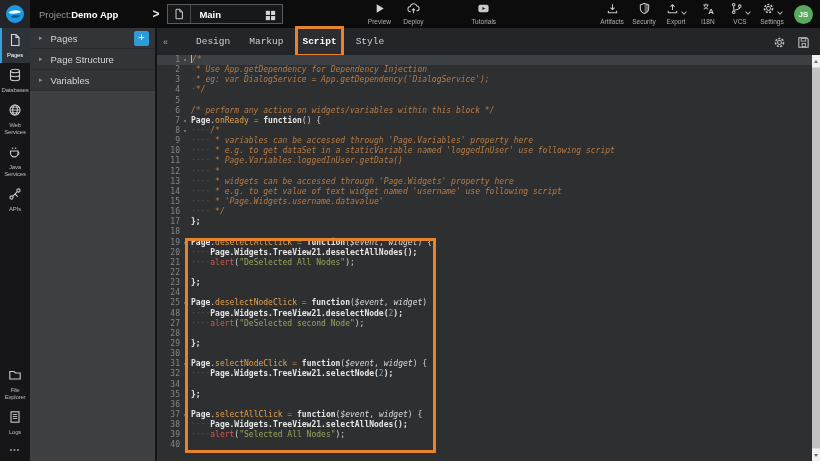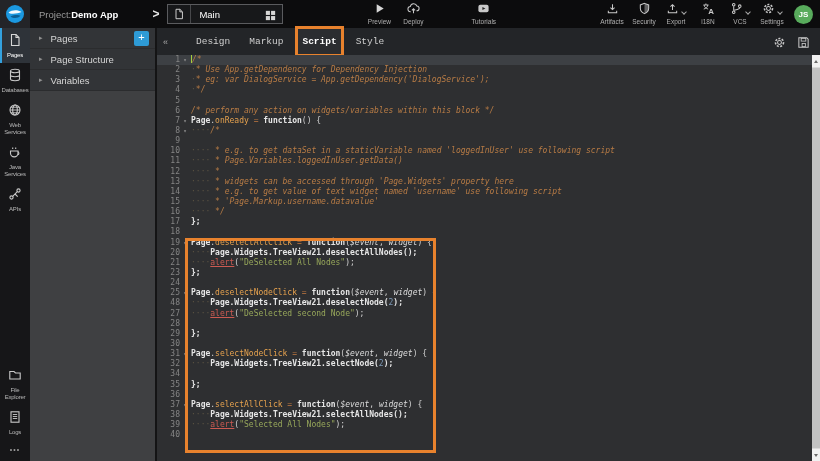--- a/index.html
+++ b/index.html
@@ -12,21 +12,21 @@
   .logo-box { width:30px; height:28px; background:#232428; display:flex; align-items:center; justify-content:center; }
   .logo-box svg { width:20px; height:20px; }
   .project { margin-left:9px; font-size:9.5px; white-space:nowrap; }
   .project .plabel { color:#9a9a9a; }
   .project .pname { color:#ffffff; font-weight:bold; }
   .nav-arrow { margin-left:34px; color:#e8e8e8; font-size:12px; font-weight:bold; }
   .main-tab { margin-left:8px; width:116px; height:20px; border:1px solid #5a5b5e; background:#17181a;
     display:flex; align-items:center; }
   .main-tab .ftab { width:23px; height:100%; border-right:1px solid #47484b; display:flex; align-items:center; justify-content:center; }
   .main-tab .ftab svg { width:12px; height:12px; }
-  .main-tab .mlabel { color:#ffffff; font-weight:normal; font-size:9.5px; margin-left:8px; }
+  .main-tab .mlabel { color:#ffffff; font-weight:bold; font-size:9.5px; margin-left:8px; }
   .main-tab .gicon { margin-left:auto; margin-right:5px; width:13px; height:13px; }
   .tb-item { display:flex; flex-direction:column; align-items:center; min-width:28px; padding:0 2px; cursor:pointer; }
   .tb-icon-row { height:14px; display:flex; align-items:center; }
   .tb-icon-row svg { width:13px; height:13px; }
   .tb-label { font-size:6.5px; color:#b0b0b0; margin-top:1px; white-space:nowrap; }
   .mini-chevron { width:4px; height:4px; border-right:1px solid #a8a8a8; border-bottom:1px solid #a8a8a8;
     transform:rotate(45deg); margin-left:3px; margin-top:3px; }
   .act-preview { margin-left:82px; }
   .act-deploy { margin-left:6px; }
   .act-tutorials { margin-left:42px; }
@@ -77,21 +77,21 @@
   .gutter-cell { flex:0 0 34px; font:8px "DejaVu Sans Mono", monospace; }
   .line-number { display:inline-block; width:23px; text-align:right; color:#858585; }
   .fold-arrow { display:inline-block; width:10px; text-align:center; color:#8f8f8f; font-size:6px; cursor:pointer; }
   .code-text { font:8px "DejaVu Sans Mono", monospace; white-space:pre; }
   .tk-b  { color:#e6e6e6; font-weight:bold; }
   .tk-p  { color:#d2d2d2; }
   .tk-o  { color:#e5a14e; }
   .tk-eq { color:#c07840; }
   .tk-cm { color:#b97c45; font-style:italic; }
   .tk-pr { color:#dcdcdc; font-style:italic; }
-  .tk-al { color:#cc5a52;text-decoration:underline; }
+  .tk-al { color:#cc5a52; }
   .tk-st { color:#96a65a; }
   .tk-nu { color:#7d9ab8; }
   .tk-ws { color:#5c5443; }
   .tk-cur { display:inline-block; width:1px; height:8px; background:#a4cf3e; vertical-align:-1px; }
 
   .code-annotation { position:absolute; left:28px; top:183px; width:251px; height:215px;
     border:3px solid #E8822D; pointer-events:none; z-index:5; }
 
   
   .ed-scrollbar { position:absolute; right:0; top:0; bottom:0; width:8px; background:#dadada; cursor:pointer; }
@@ -326,33 +326,34 @@
       <div class="editor">
         <div class="code-scroll">
             <div class="code-line active"><span class="gutter-cell"><span class="line-number">1</span><span class="fold-arrow">▾</span></span><span class="code-text"><span class="tk-cur"></span><span class="tk-cm">/*</span></span></div>
             <div class="code-line"><span class="gutter-cell"><span class="line-number">2</span><span class="fold-arrow"></span></span><span class="code-text"><span class="tk-ws">·</span><span class="tk-cm">* Use App.getDependency for Dependency Injection</span></span></div>
             <div class="code-line"><span class="gutter-cell"><span class="line-number">3</span><span class="fold-arrow"></span></span><span class="code-text"><span class="tk-ws">·</span><span class="tk-cm">* eg: var DialogService = App.getDependency('DialogService');</span></span></div>
             <div class="code-line"><span class="gutter-cell"><span class="line-number">4</span><span class="fold-arrow"></span></span><span class="code-text"><span class="tk-ws">·</span><span class="tk-cm">*/</span></span></div>
             <div class="code-line"><span class="gutter-cell"><span class="line-number">5</span><span class="fold-arrow"></span></span><span class="code-text"></span></div>
             <div class="code-line"><span class="gutter-cell"><span class="line-number">6</span><span class="fold-arrow"></span></span><span class="code-text"><span class="tk-cm">/* perform any action on widgets/variables within this block */</span></span></div>
             <div class="code-line"><span class="gutter-cell"><span class="line-number">7</span><span class="fold-arrow">▾</span></span><span class="code-text"><span class="tk-b">Page</span><span class="tk-p">.</span><span class="tk-o">onReady</span><span class="tk-p"> </span><span class="tk-eq">=</span><span class="tk-p"> </span><span class="tk-b">function</span><span class="tk-p">() {</span></span></div>
             <div class="code-line"><span class="gutter-cell"><span class="line-number">8</span><span class="fold-arrow">▾</span></span><span class="code-text"><span class="tk-ws">····</span><span class="tk-cm">/*</span></span></div>
-            <div class="code-line"><span class="gutter-cell"><span class="line-number">9</span><span class="fold-arrow"></span></span></div>
+            <div class="code-line"><span class="gutter-cell"><span class="line-number">9</span><span class="fold-arrow"></span></span><span class="code-text"><span class="tk-ws">····</span><span class="tk-cm"> * variables can be accessed through 'Page.Variables' property here</span></span></div>
             <div class="code-line"><span class="gutter-cell"><span class="line-number">10</span><span class="fold-arrow"></span></span><span class="code-text"><span class="tk-ws">····</span><span class="tk-cm"> * e.g. to get dataSet in a staticVariable named 'loggedInUser' use following script</span></span></div>
             <div class="code-line"><span class="gutter-cell"><span class="line-number">11</span><span class="fold-arrow"></span></span><span class="code-text"><span class="tk-ws">····</span><span class="tk-cm"> * Page.Variables.loggedInUser.getData()</span></span></div>
             <div class="code-line"><span class="gutter-cell"><span class="line-number">12</span><span class="fold-arrow"></span></span><span class="code-text"><span class="tk-ws">····</span><span class="tk-cm"> *</span></span></div>
             <div class="code-line"><span class="gutter-cell"><span class="line-number">13</span><span class="fold-arrow"></span></span><span class="code-text"><span class="tk-ws">····</span><span class="tk-cm"> * widgets can be accessed through 'Page.Widgets' property here</span></span></div>
             <div class="code-line"><span class="gutter-cell"><span class="line-number">14</span><span class="fold-arrow"></span></span><span class="code-text"><span class="tk-ws">····</span><span class="tk-cm"> * e.g. to get value of text widget named 'username' use following script</span></span></div>
-            <div class="code-line"><span class="gutter-cell"><span class="line-number">15</span><span class="fold-arrow"></span></span><span class="code-text"><span class="tk-ws">····</span><span class="tk-cm"> * 'Page.Markup.username.datavalue'</span></span></div>
+            <div class="code-line"><span class="gutter-cell"><span class="line-number">15</span><span class="fold-arrow"></span></span><span class="code-text"><span class="tk-ws">····</span><span class="tk-cm"> * 'Page.Widgets.username.datavalue'</span></span></div>
             <div class="code-line"><span class="gutter-cell"><span class="line-number">16</span><span class="fold-arrow"></span></span><span class="code-text"><span class="tk-ws">····</span><span class="tk-cm"> */</span></span></div>
             <div class="code-line"><span class="gutter-cell"><span class="line-number">17</span><span class="fold-arrow"></span></span><span class="code-text"><span class="tk-b">};</span></span></div>
             <div class="code-line"><span class="gutter-cell"><span class="line-number">18</span><span class="fold-arrow"></span></span><span class="code-text"></span></div>
             <div class="code-line"><span class="gutter-cell"><span class="line-number">19</span><span class="fold-arrow">▾</span></span><span class="code-text"><span class="tk-b">Page</span><span class="tk-p">.</span><span class="tk-o">deselectAllClick</span><span class="tk-p"> </span><span class="tk-eq">=</span><span class="tk-p"> </span><span class="tk-b">function</span><span class="tk-p">(</span><span class="tk-pr">$event</span><span class="tk-p">, </span><span class="tk-pr">widget</span><span class="tk-p">) {</span></span></div>
             <div class="code-line"><span class="gutter-cell"><span class="line-number">20</span><span class="fold-arrow"></span></span><span class="code-text"><span class="tk-ws">····</span><span class="tk-b">Page.Widgets.TreeView21.deselectAllNodes();</span></span></div>
             <div class="code-line"><span class="gutter-cell"><span class="line-number">21</span><span class="fold-arrow"></span></span><span class="code-text"><span class="tk-ws">····</span><span class="tk-al">alert</span><span class="tk-p">(</span><span class="tk-st">"DeSelected All Nodes"</span><span class="tk-p">);</span></span></div>
+            <div class="code-line"><span class="gutter-cell"><span class="line-number">22</span><span class="fold-arrow"></span></span><span class="code-text"></span></div>
             <div class="code-line"><span class="gutter-cell"><span class="line-number">23</span><span class="fold-arrow"></span></span><span class="code-text"><span class="tk-b">};</span></span></div>
             <div class="code-line"><span class="gutter-cell"><span class="line-number">24</span><span class="fold-arrow"></span></span><span class="code-text"></span></div>
             <div class="code-line"><span class="gutter-cell"><span class="line-number">25</span><span class="fold-arrow">▾</span></span><span class="code-text"><span class="tk-b">Page</span><span class="tk-p">.</span><span class="tk-o">deselectNodeClick</span><span class="tk-p"> </span><span class="tk-eq">=</span><span class="tk-p"> </span><span class="tk-b">function</span><span class="tk-p">(</span><span class="tk-pr">$event</span><span class="tk-p">, </span><span class="tk-pr">widget</span><span class="tk-p">) {</span></span></div>
             <div class="code-line"><span class="gutter-cell"><span class="line-number">48</span><span class="fold-arrow"></span></span><span class="code-text"><span class="tk-ws">····</span><span class="tk-b">Page.Widgets.TreeView21.deselectNode(</span><span class="tk-nu">2</span><span class="tk-b">);</span></span></div>
             <div class="code-line"><span class="gutter-cell"><span class="line-number">27</span><span class="fold-arrow"></span></span><span class="code-text"><span class="tk-ws">····</span><span class="tk-al">alert</span><span class="tk-p">(</span><span class="tk-st">"DeSelected second Node"</span><span class="tk-p">);</span></span></div>
             <div class="code-line"><span class="gutter-cell"><span class="line-number">28</span><span class="fold-arrow"></span></span><span class="code-text"></span></div>
             <div class="code-line"><span class="gutter-cell"><span class="line-number">29</span><span class="fold-arrow"></span></span><span class="code-text"><span class="tk-b">};</span></span></div>
             <div class="code-line"><span class="gutter-cell"><span class="line-number">30</span><span class="fold-arrow"></span></span><span class="code-text"></span></div>
             <div class="code-line"><span class="gutter-cell"><span class="line-number">31</span><span class="fold-arrow">▾</span></span><span class="code-text"><span class="tk-b">Page</span><span class="tk-p">.</span><span class="tk-o">selectNodeClick</span><span class="tk-p"> </span><span class="tk-eq">=</span><span class="tk-p"> </span><span class="tk-b">function</span><span class="tk-p">(</span><span class="tk-pr">$event</span><span class="tk-p">, </span><span class="tk-pr">widget</span><span class="tk-p">) {</span></span></div>
             <div class="code-line"><span class="gutter-cell"><span class="line-number">32</span><span class="fold-arrow"></span></span><span class="code-text"><span class="tk-ws">····</span><span class="tk-b">Page.Widgets.TreeView21.selectNode(</span><span class="tk-nu">2</span><span class="tk-b">);</span></span></div>

